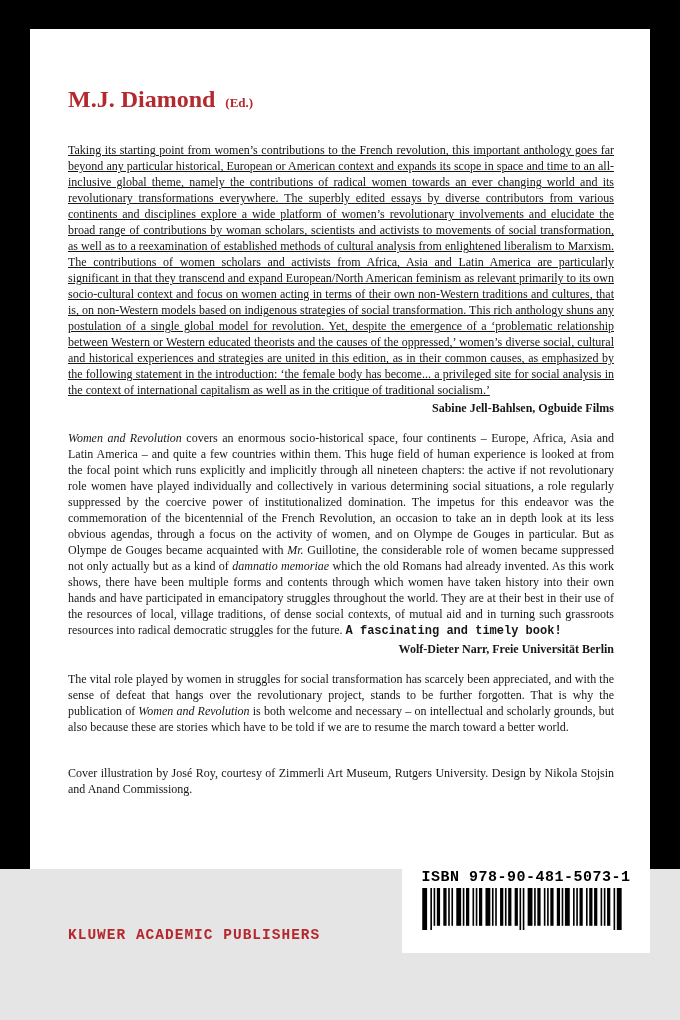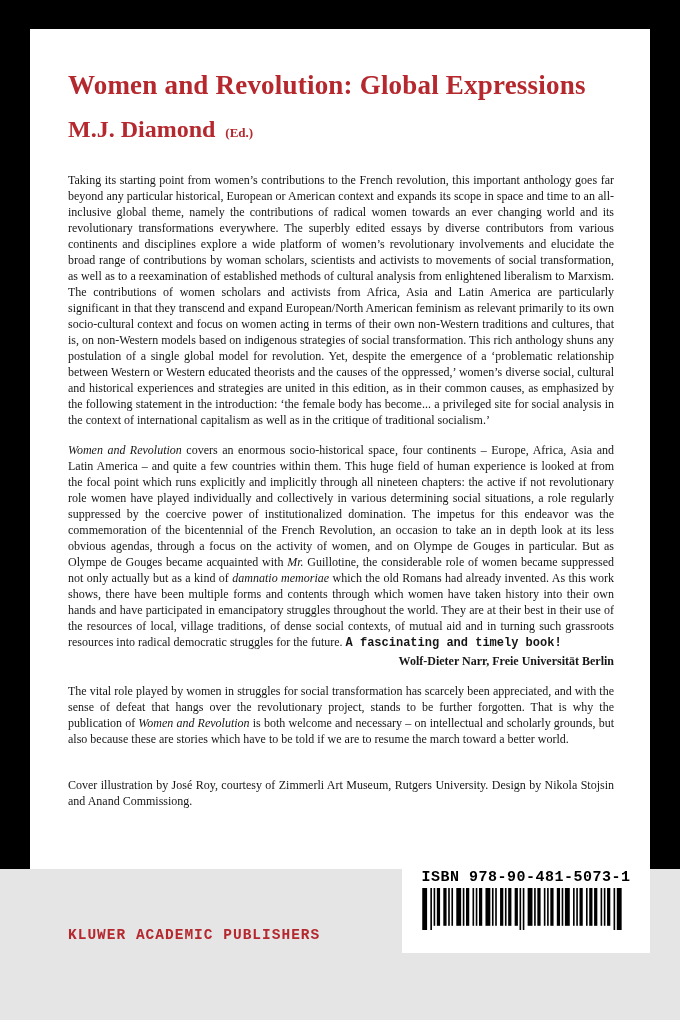--- a/index.html
+++ b/index.html
@@ -19,21 +19,21 @@
   }
   .book-author {
     margin-top:15px; color:var(--accent); font-weight:bold; font-size:24px; line-height:1.1;
   }
   .book-author .ed { font-size:13px; font-weight:bold; margin-left:4px; }
   .blurbs { margin-top:30px; }
   p.blurb {
     margin:14px 0 0 0; color:var(--ink);
     font-size:12px; line-height:16px; text-align:justify;
   }
-  p.blurb.first { margin-top:12px; }
+  p.blurb.first { margin-top:12px;text-decoration:underline; }
   .attribution {
     margin-top:3px; color:var(--ink); font-size:12px; line-height:15px;
     font-weight:bold; text-align:right;
   }
   .gap-lg { margin-top:26px; }
   p.credits {
     margin:30px 0 0 0; color:var(--ink); font-size:12px; line-height:16px; text-align:justify;
   }
   .footer-band {
     position:absolute; left:0; top:869px; width:680px; height:151px; background:#e5e5e5;
@@ -59,30 +59,30 @@
   em { font-style:italic; }
   strong { font-weight:bold;font-family:Liberation Mono, monospace; }
 </style>
 </head>
 <body>
 
 <div class="cover">
 
   <div class="page">
 
-    <h1 class="book-title">Women and Revolution: Global Expressions</h1>
 
     <div class="book-author">
       <span>M.J. Diamond</span>
       <span class="ed">(Ed.)</span>
     </div>
 
     <div class="blurbs">
 
       <p class="blurb first">Taking its starting point from women’s contributions to the French revolution, this important anthology goes far beyond any particular historical, European or American context and expands its scope in space and time to an all-inclusive global theme, namely the contributions of radical women towards an ever changing world and its revolutionary transformations everywhere. The superbly edited essays by diverse contributors from various continents and disciplines explore a wide platform of women’s revolutionary involvements and elucidate the broad range of contributions by woman scholars, scientists and activists to movements of social transformation, as well as to a reexamination of established methods of cultural analysis from enlightened liberalism to Marxism. The contributions of women scholars and activists from Africa, Asia and Latin America are particularly significant in that they transcend and expand European/North American feminism as relevant primarily to its own socio-cultural context and focus on women acting in terms of their own non-Western traditions and cultures, that is, on non-Western models based on indigenous strategies of social transformation. This rich anthology shuns any postulation of a single global model for revolution. Yet, despite the emergence of a ‘problematic relationship between Western or Western educated theorists and the causes of the oppressed,’ women’s diverse social, cultural and historical experiences and strategies are united in this edition, as in their common causes, as emphasized by the following statement in the introduction: ‘the female body has become... a privileged site for social analysis in the context of international capitalism as well as in the critique of traditional socialism.’</p>
+      <div class="attribution">Sabine Jell-Bahlsen, Ogbuide Films</div>
 
       <p class="blurb gap-lg"><em>Women and Revolution</em><span> covers an enormous socio-historical space, four continents – Europe, Africa, Asia and Latin America – and quite a few countries within them. This huge field of human experience is looked at from the focal point which runs explicitly and implicitly through all nineteen chapters: the active if not revolutionary role women have played individually and collectively in various determining social situations, a role regularly suppressed by the coercive power of institutionalized domination. The impetus for this endeavor was the commemoration of the bicentennial of the French Revolution, an occasion to take an in depth look at its less obvious agendas, through a focus on the activity of women, and on Olympe de Gouges in particular. But as Olympe de Gouges became acquainted with </span><em>Mr.</em><span> Guillotine, the considerable role of women became suppressed not only actually but as a kind of </span><em>damnatio memoriae</em><span> which the old Romans had already invented. As this work shows, there have been multiple forms and contents through which women have taken history into their own hands and have participated in emancipatory struggles throughout the world. They are at their best in their use of the resources of local, village traditions, of dense social contexts, of mutual aid and in turning such grassroots resources into radical democratic struggles for the future. </span><strong>A fascinating and timely book!</strong></p>
       <div class="attribution">Wolf-Dieter Narr, Freie Universität Berlin</div>
 
       <p class="blurb gap-lg"><span>The vital role played by women in struggles for social transformation has scarcely been appreciated, and with the sense of defeat that hangs over the revolutionary project, stands to be further forgotten. That is why the publication of </span><em>Women and Revolution</em><span> is both welcome and necessary – on intellectual and scholarly grounds, but also because these are stories which have to be told if we are to resume the march toward a better world.</span></p>
 
     </div>
 
     <p class="credits">Cover illustration by José Roy, courtesy of Zimmerli Art Museum, Rutgers University. Design by Nikola Stojsin and Anand Commissiong.</p>
 

